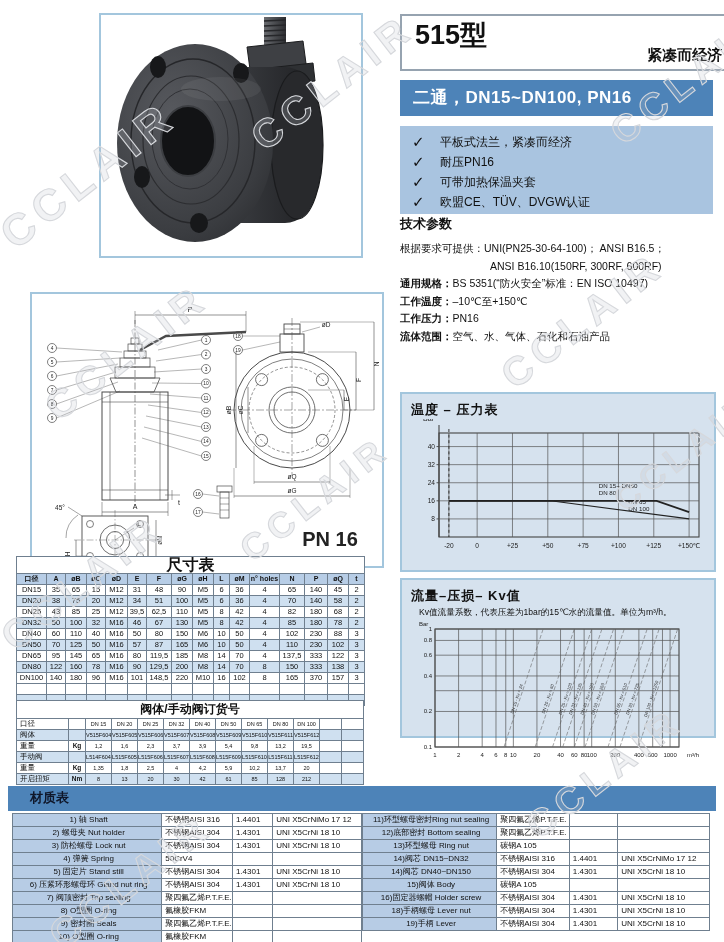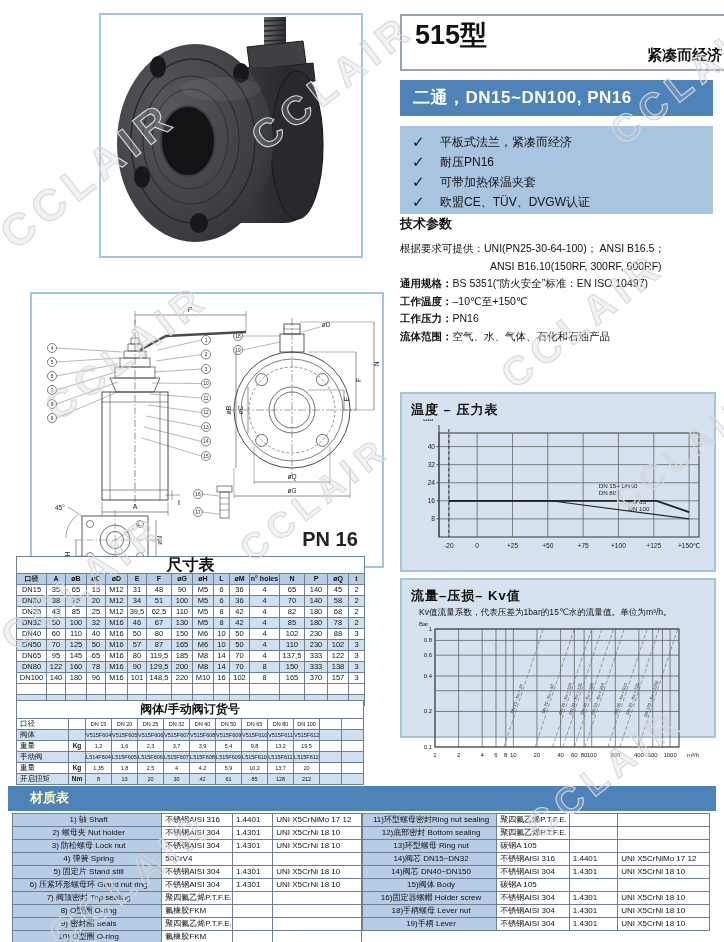--- a/index.html
+++ b/index.html
@@ -52,21 +52,21 @@
   .dim-table tr.alt td{background:#cfe0f0;}
   .order-table{left:16px;top:700px;width:347px;table-layout:fixed;font-size:5.5px;}
   .order-table td{height:10px;line-height:10px;text-align:center;}
   .order-table tr.title td{font-size:12px;font-weight:bold;height:17px;line-height:17px;}
   .order-table td.lbl{text-align:left;padding-left:3px;font-size:7.5px;}
   .order-table td.unit{font-size:6.5px;font-weight:bold;}
   .order-table tr.alt td{background:#cfe0f0;}
   .mat-banner{position:absolute;left:8px;top:786px;width:708px;height:25px;
               background:#4d83b8;box-sizing:border-box;}
   .mat-banner span{display:block;padding-left:22px;line-height:24px;font-size:13px;
-                   font-weight:bold;color:#fef9c3;}
+                   font-weight:bold;color:#0f172a;}
   .mat-table{table-layout:fixed;font-size:8px;}
   .mat-table td{height:12px;line-height:12px;padding-left:3px;text-align:left;white-space:nowrap;}
   .mat-table td.nm{background:#b7cce5;text-align:center;}
   #matLeft{left:12px;top:813px;width:350px;}
   #matRight{left:362px;top:813px;width:348px;}
 </style>
 </head>
 <body>
 
 <div class="page">

